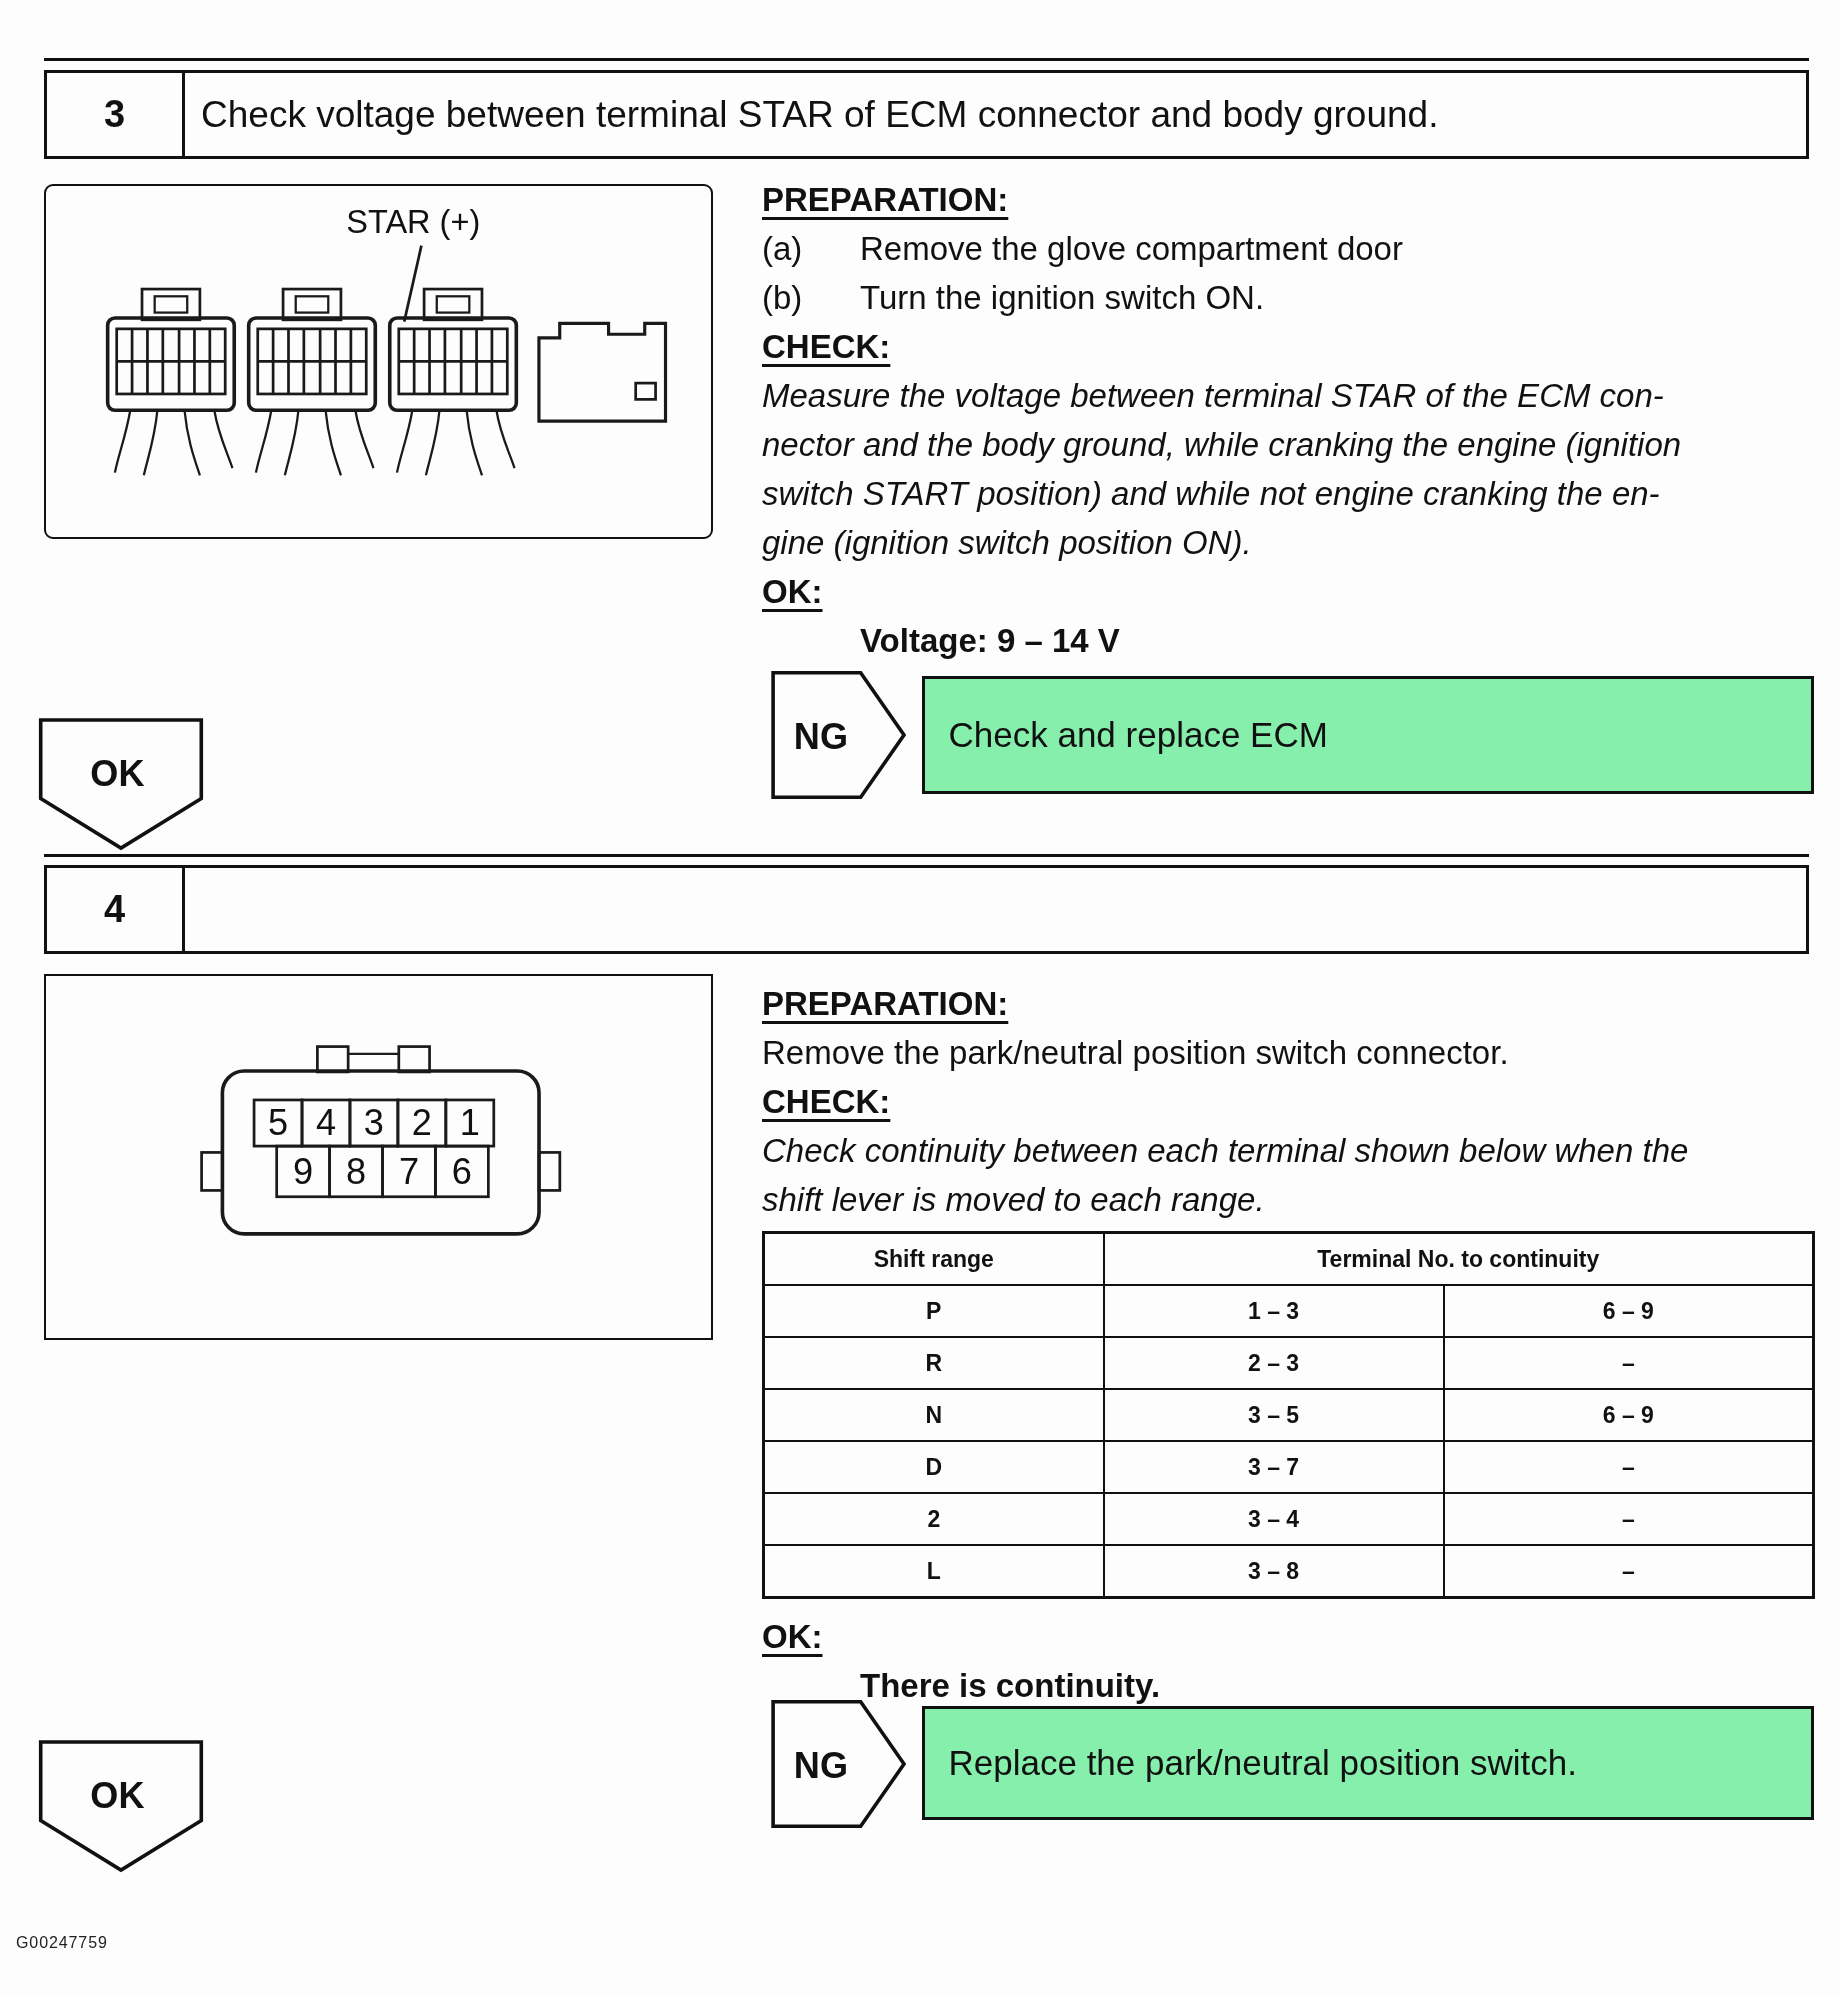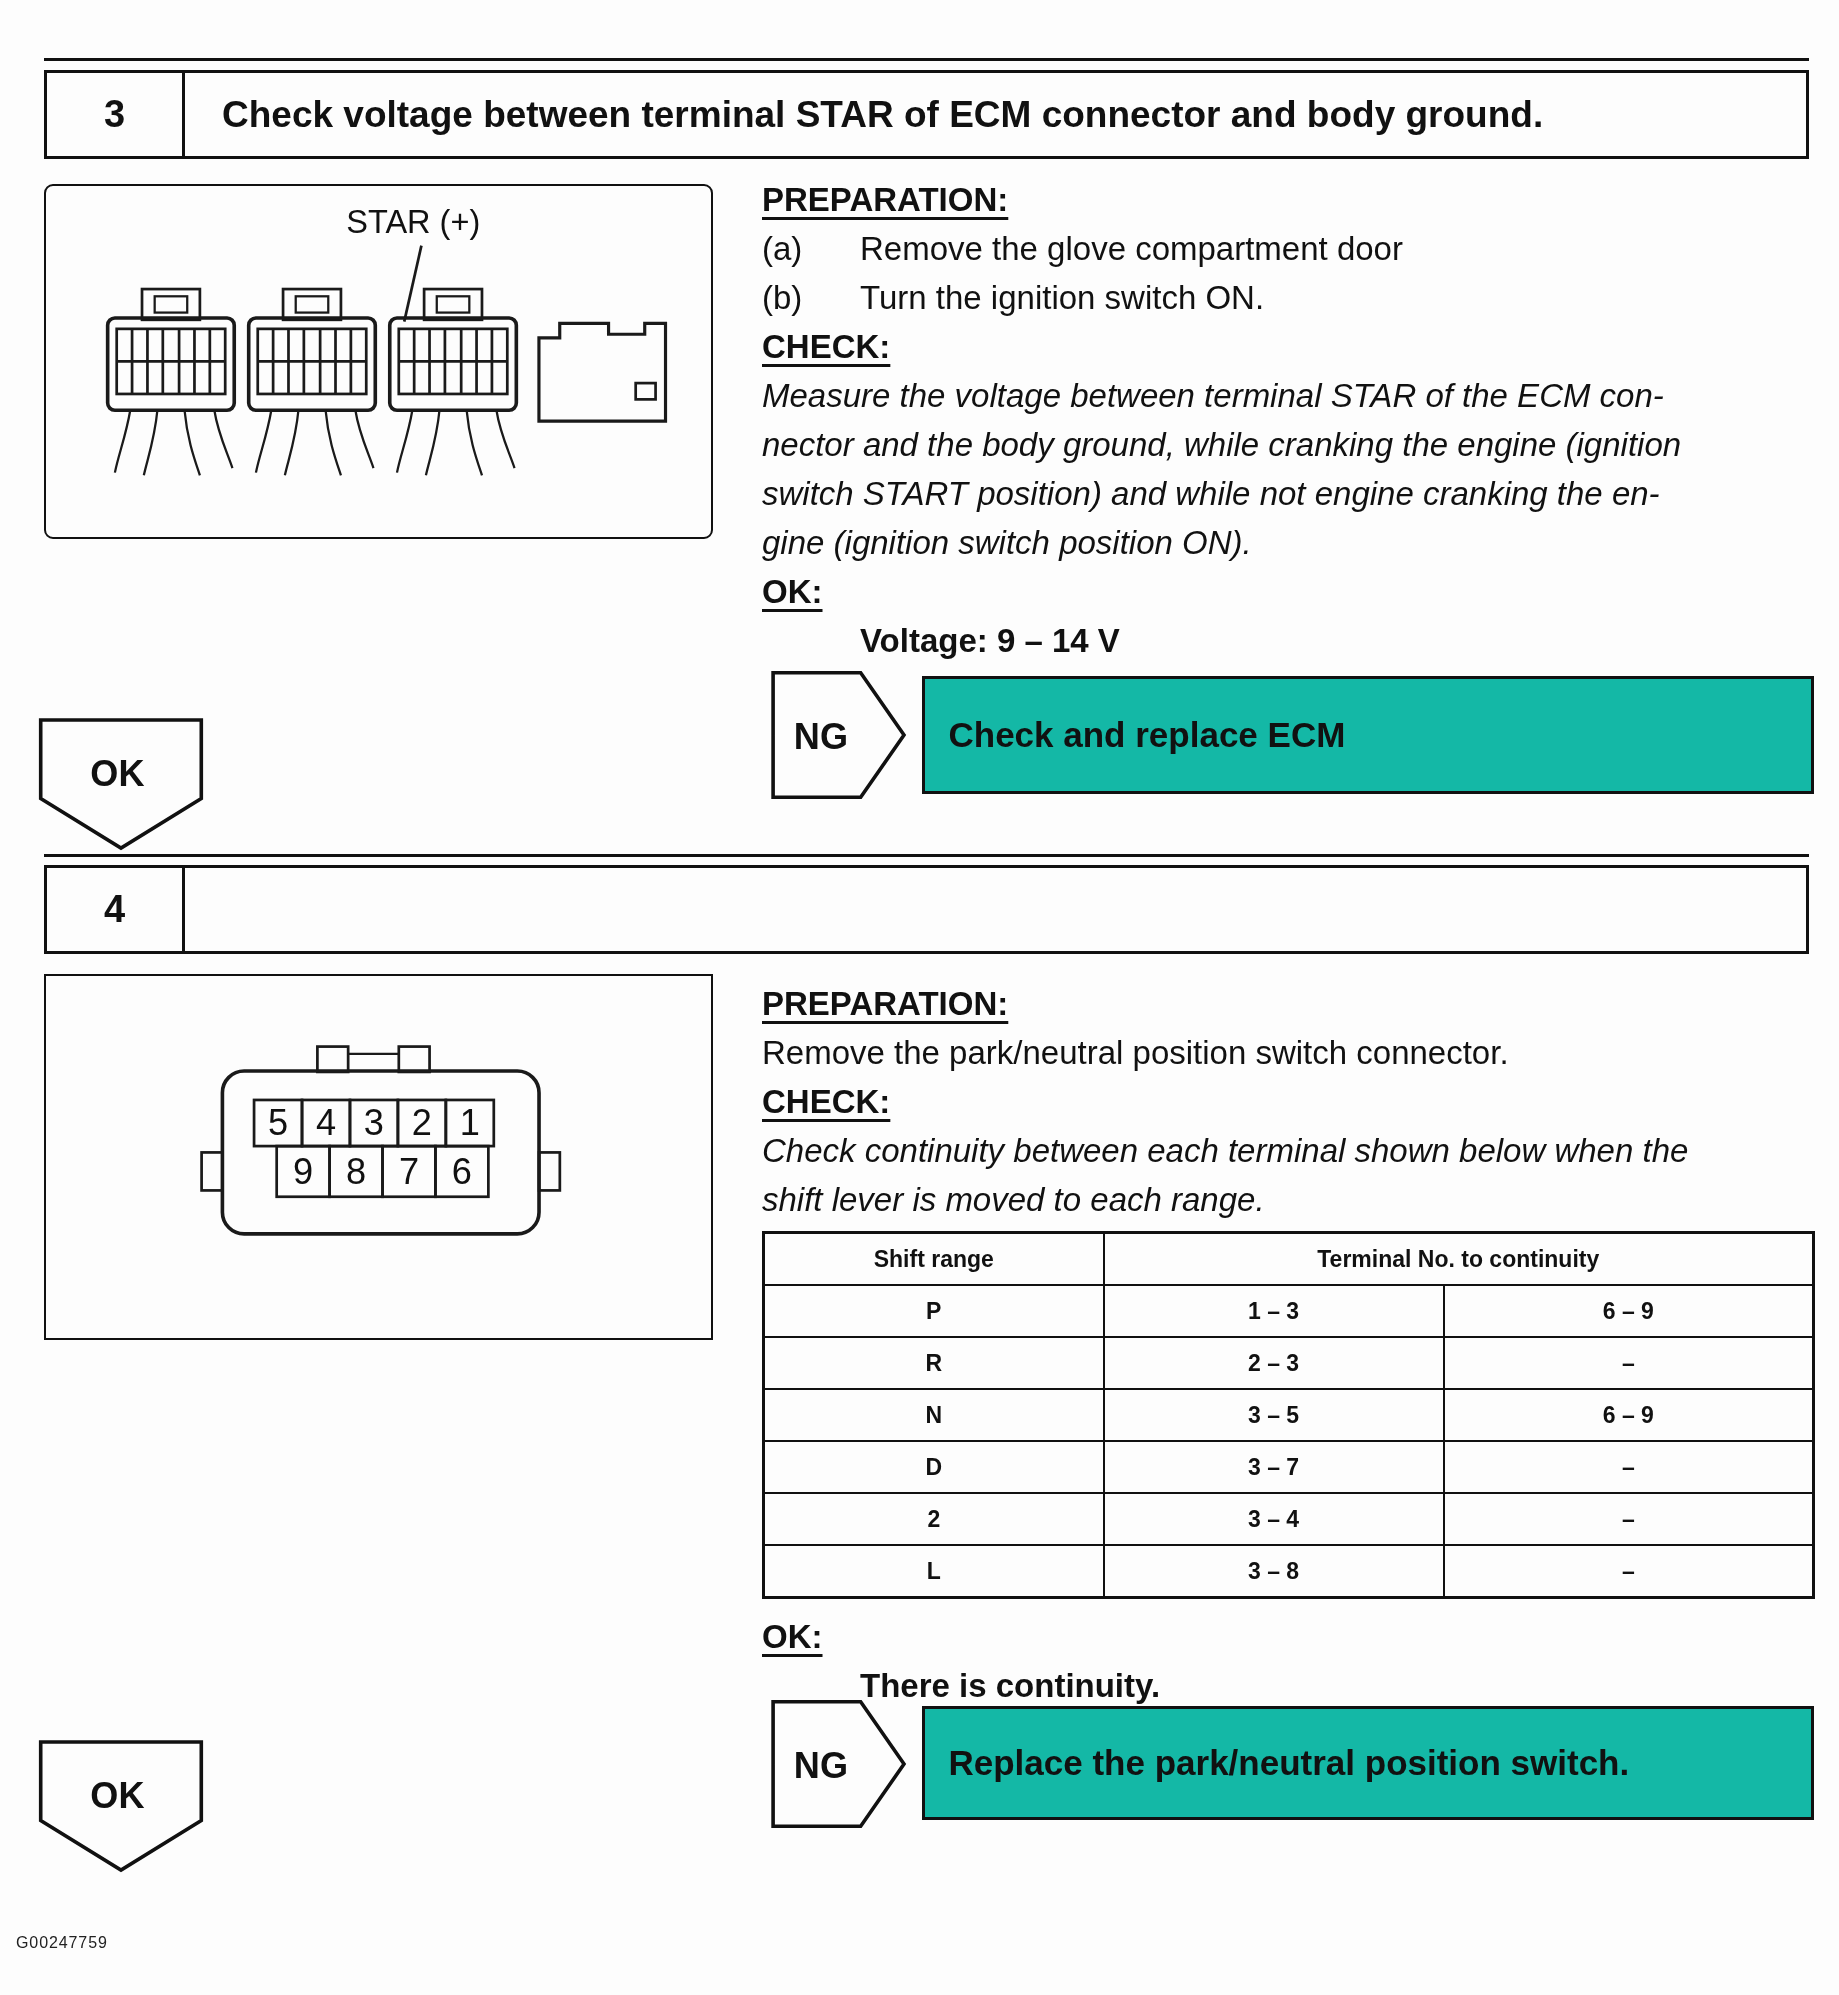--- a/index.html
+++ b/index.html
@@ -15,22 +15,22 @@
   .step-header {
     position:absolute; left:44px; width:1765px; height:89px;
     border:3.6px solid #111; box-sizing:border-box; display:flex; background:#fdfdfd;
   }
   .num-cell {
     width:138px; border-right:3.6px solid #111; box-sizing:border-box;
     display:flex; align-items:center; justify-content:center;
     font-size:38px; font-weight:bold;
   }
   .title-cell {
-    flex:1; display:flex; align-items:center; padding-left:37px;
-    font-size:37px; font-weight:bold;
+    flex:1; display:flex; align-items:center; padding-left:16px;
+    font-size:37px; font-weight:normal;
   }
 
   
   .figbox {
     position:absolute; left:44px; border:2.7px solid #111; box-sizing:border-box;
     background:#fdfdfd;
   }
 
   
   .rcol { position:absolute; left:762px; width:1060px; font-size:33px; line-height:49px; }
@@ -46,23 +46,23 @@
   
   .ctable { border-collapse:collapse; border:3.6px solid #111; width:1053px; margin:7.2px 0 12.7px 0; }
   .ctable th, .ctable td {
     border:2.7px solid #111; height:50px; text-align:center; vertical-align:middle;
     font-size:23px; font-weight:700; padding:0;
   }
 
   
   .ng-tag { position:absolute; }
   .ng-action {
-    position:absolute; border:3.6px solid #111; box-sizing:border-box; background:#14b8a6;
+    position:absolute; border:3.6px solid #111; box-sizing:border-box; background:#86efac;
     display:flex; align-items:center; padding-left:23.5px;
-    font-size:35px; font-weight:bold;text-align:right;
+    font-size:35px; font-weight:normal;text-align:right;
   }
   .ok-arrow { position:absolute; }
 
   .fig-id { position:absolute; left:16px; top:1934px; font-size:16px; color:#222; letter-spacing:0.9px; }
 
   svg text.svg-label { font-family:"Liberation Sans", sans-serif; fill:#111; }
 </style>
 </head>
 <body>
 

